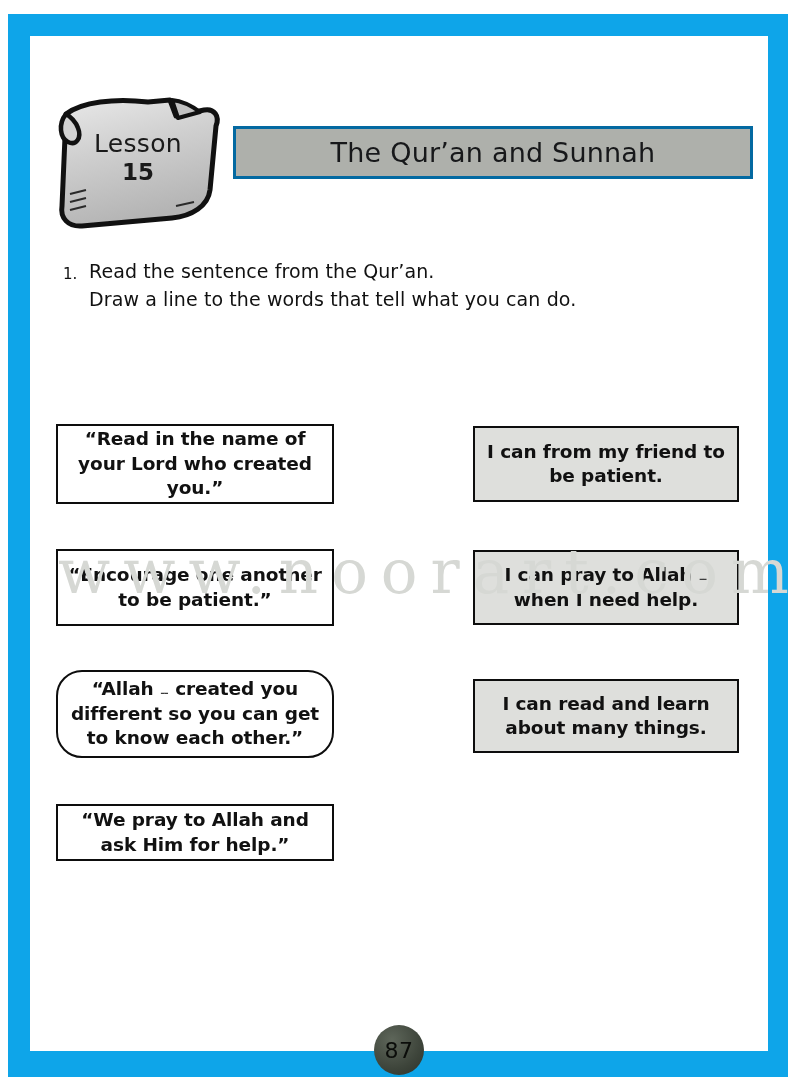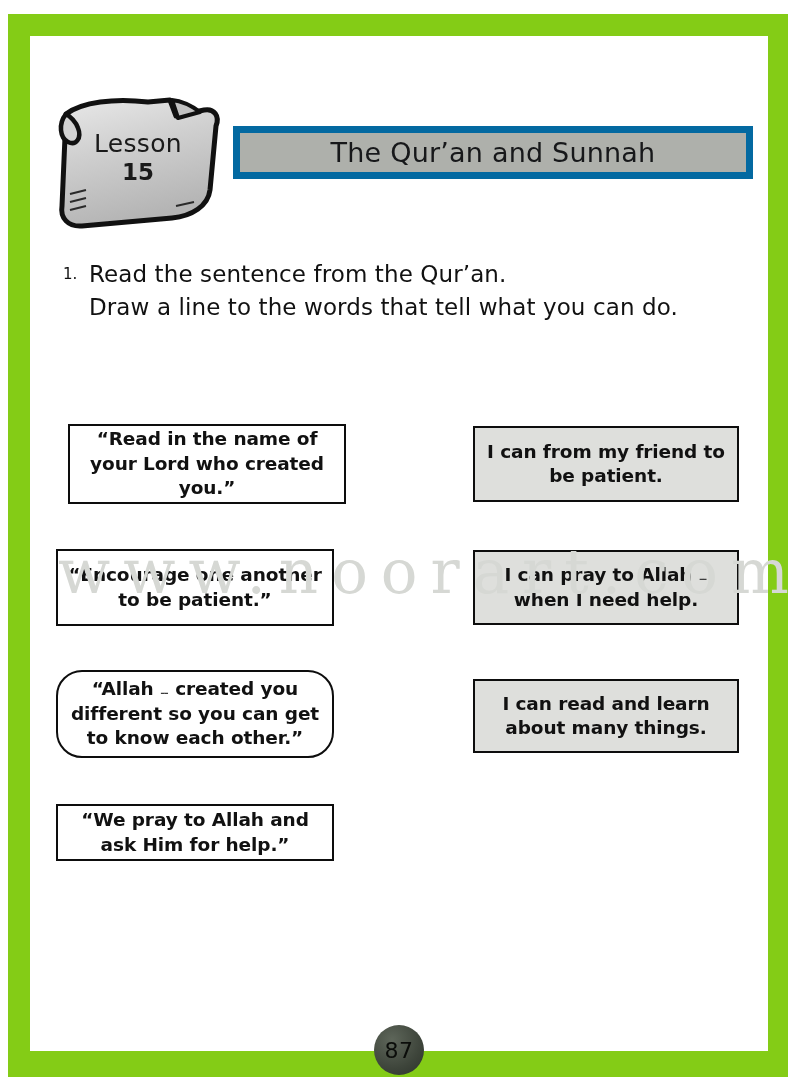--- a/index.html
+++ b/index.html
@@ -13,21 +13,21 @@
     position: relative;
   }
 
   
   .page-frame {
     position: absolute;
     left: 8px;
     top: 14px;
     width: 780px;
     height: 1063px;
-    background: #84cc16;
+    background: #0ea5e9;
     padding: 22px 20px 26px 22px;
   }
 
   .page-inner {
     position: relative;
     width: 100%;
     height: 100%;
     background: #ffffff;
     overflow: visible;
   }
@@ -92,21 +92,21 @@
     font-weight: bold;
   }
 
   .title-banner {
     position: absolute;
     left: 203px;
     top: 90px;
     width: 520px;
     height: 53px;
     background: #aeb0ab;
-    border: 7px solid #0369a1;
+    border: 3px solid #0369a1;
     display: flex;
     align-items: center;
     justify-content: center;
   }
   .title-banner span {
     font-size: 27px;
     color: #17181a;
     letter-spacing: 0.2px;
   }
 
@@ -122,21 +122,21 @@
   .instr-num {
     font-size: 15px;
     color: #111;
     width: 26px;
     padding-top: 7px;
     flex: none;
   }
   .instr-lines { display: block; }
   .instr-line {
     display: block;
-    font-size: 23px;
+    font-size: 19px;
     color: #111;
     line-height: 1.45;
     letter-spacing: 0.1px;
   }
 
   
   .match-area {
     position: absolute;
     left: 0;
     top: 0;
@@ -232,21 +232,21 @@
       <div class="instr-lines">
         <span class="instr-line">Read the sentence from the Qur’an.</span>
         <span class="instr-line">Draw a line to the words that tell what you can do.</span>
       </div>
     </div>
 
     <div class="watermark">www.noorart.com</div>
 
     <div class="match-area">
 
-      <div class="mbox left" style="top:388px; height:80px;margin-left:12px;">
+      <div class="mbox left" style="top:388px; height:80px;">
         <span class="mtxt">“Read in the name of your Lord who created you.”</span>
       </div>
       <div class="mbox left" style="top:513px; height:77px;align-items:center;">
         <span class="mtxt">“Encourage one another to be patient.”</span>
       </div>
       <div class="mbox left" style="top:634px; height:88px;border-radius:26px;">
         <span class="mtxt"><span>“Allah </span><span class="glyph">ــ</span><span> created you different so you can get to know each other.”</span></span>
       </div>
       <div class="mbox left" style="top:768px; height:57px;">
         <span class="mtxt">“We pray to Allah and ask Him for help.”</span>

